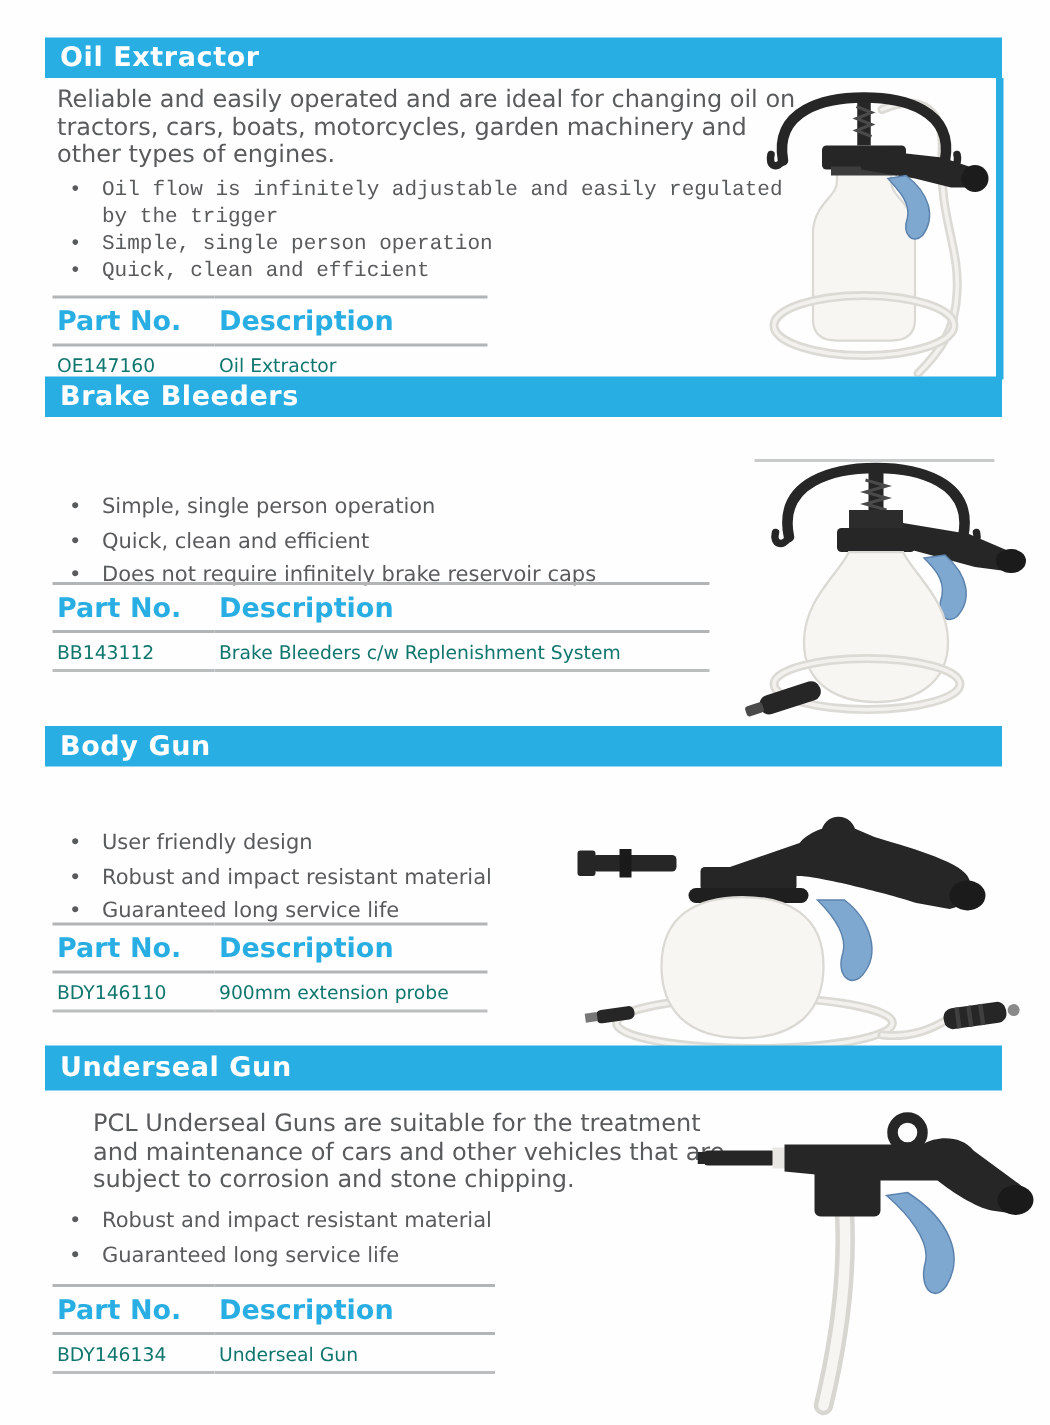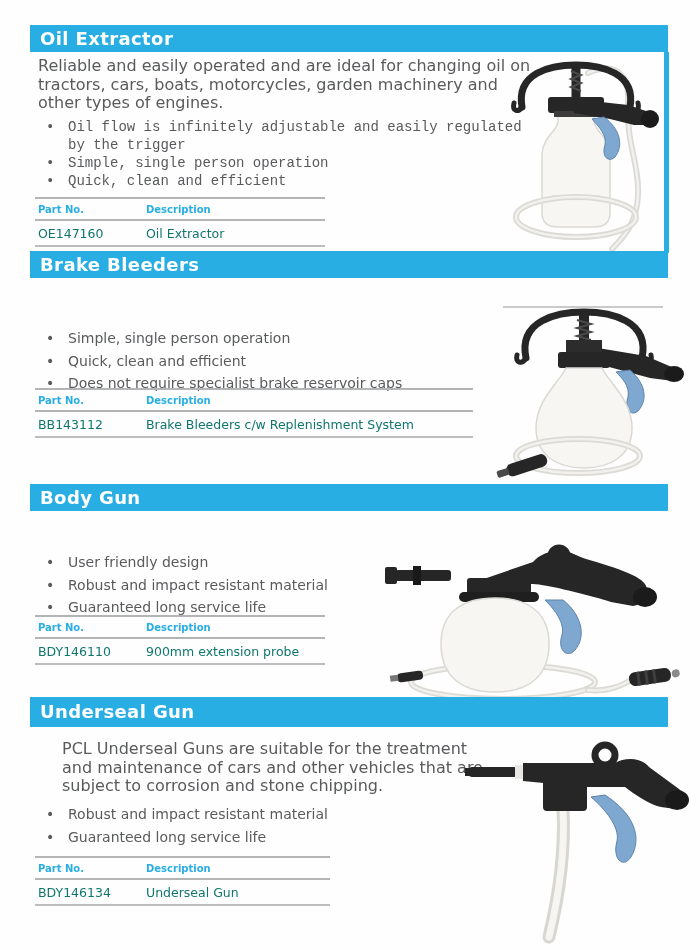--- a/index.html
+++ b/index.html
@@ -21,21 +21,21 @@
     position:absolute;left:38px;margin:0;padding:0;list-style:none;
     color:#595a5c;font-size:14px;line-height:18px;
   }
   .bullets li{position:relative;padding-left:30px;}
   .bullets li::before{content:"\2022";position:absolute;left:8px;color:#595a5c;}
   .bullets.spaced li{margin-bottom:4.5px;}
   .ptable{
     position:absolute;left:35px;border-collapse:collapse;table-layout:fixed;
   }
   .ptable th{
-    color:var(--accent);text-align:left;font-size:10px;font-weight:bold;
+    color:var(--accent);text-align:left;font-size:18px;font-weight:bold;
     padding:5px 0 4px 3px;border-top:2px solid #b2b4b6;border-bottom:2px solid #b2b4b6;
   }
   .ptable td{
     font-size:12.5px;color:#0f766e;padding:5px 0 4px 3px;border-bottom:2px solid #bcbdbf;
   }
   .ptable .col-part{width:105px;}
   .photo{position:absolute;}
   .vline{position:absolute;background:var(--accent);}
   .hline{position:absolute;background:#c9cacb;}
 </style>
@@ -98,21 +98,21 @@
   </div>
 
   <div class="sec">
     <div class="sec-header" style="top:251px;">
       <span>Brake Bleeders</span>
     </div>
     <div class="hline" style="left:503px;top:306px;width:160px;height:2px;"></div>
     <ul class="bullets spaced" style="top:329px;width:505px;">
       <li><span>Simple, single person operation</span></li>
       <li><span>Quick, clean and efficient</span></li>
-      <li><span>Does not require specialist brake reservoir caps</span></li>
+      <li><span>Does not require infinitely brake reservoir caps</span></li>
     </ul>
     <table class="ptable" style="top:388px;width:438px;">
       <thead>
           <tr>
         <th class="col-part">Part No.</th>
         <th>Description</th>
       </tr>
         </thead>
       <tbody>
         <tr>

